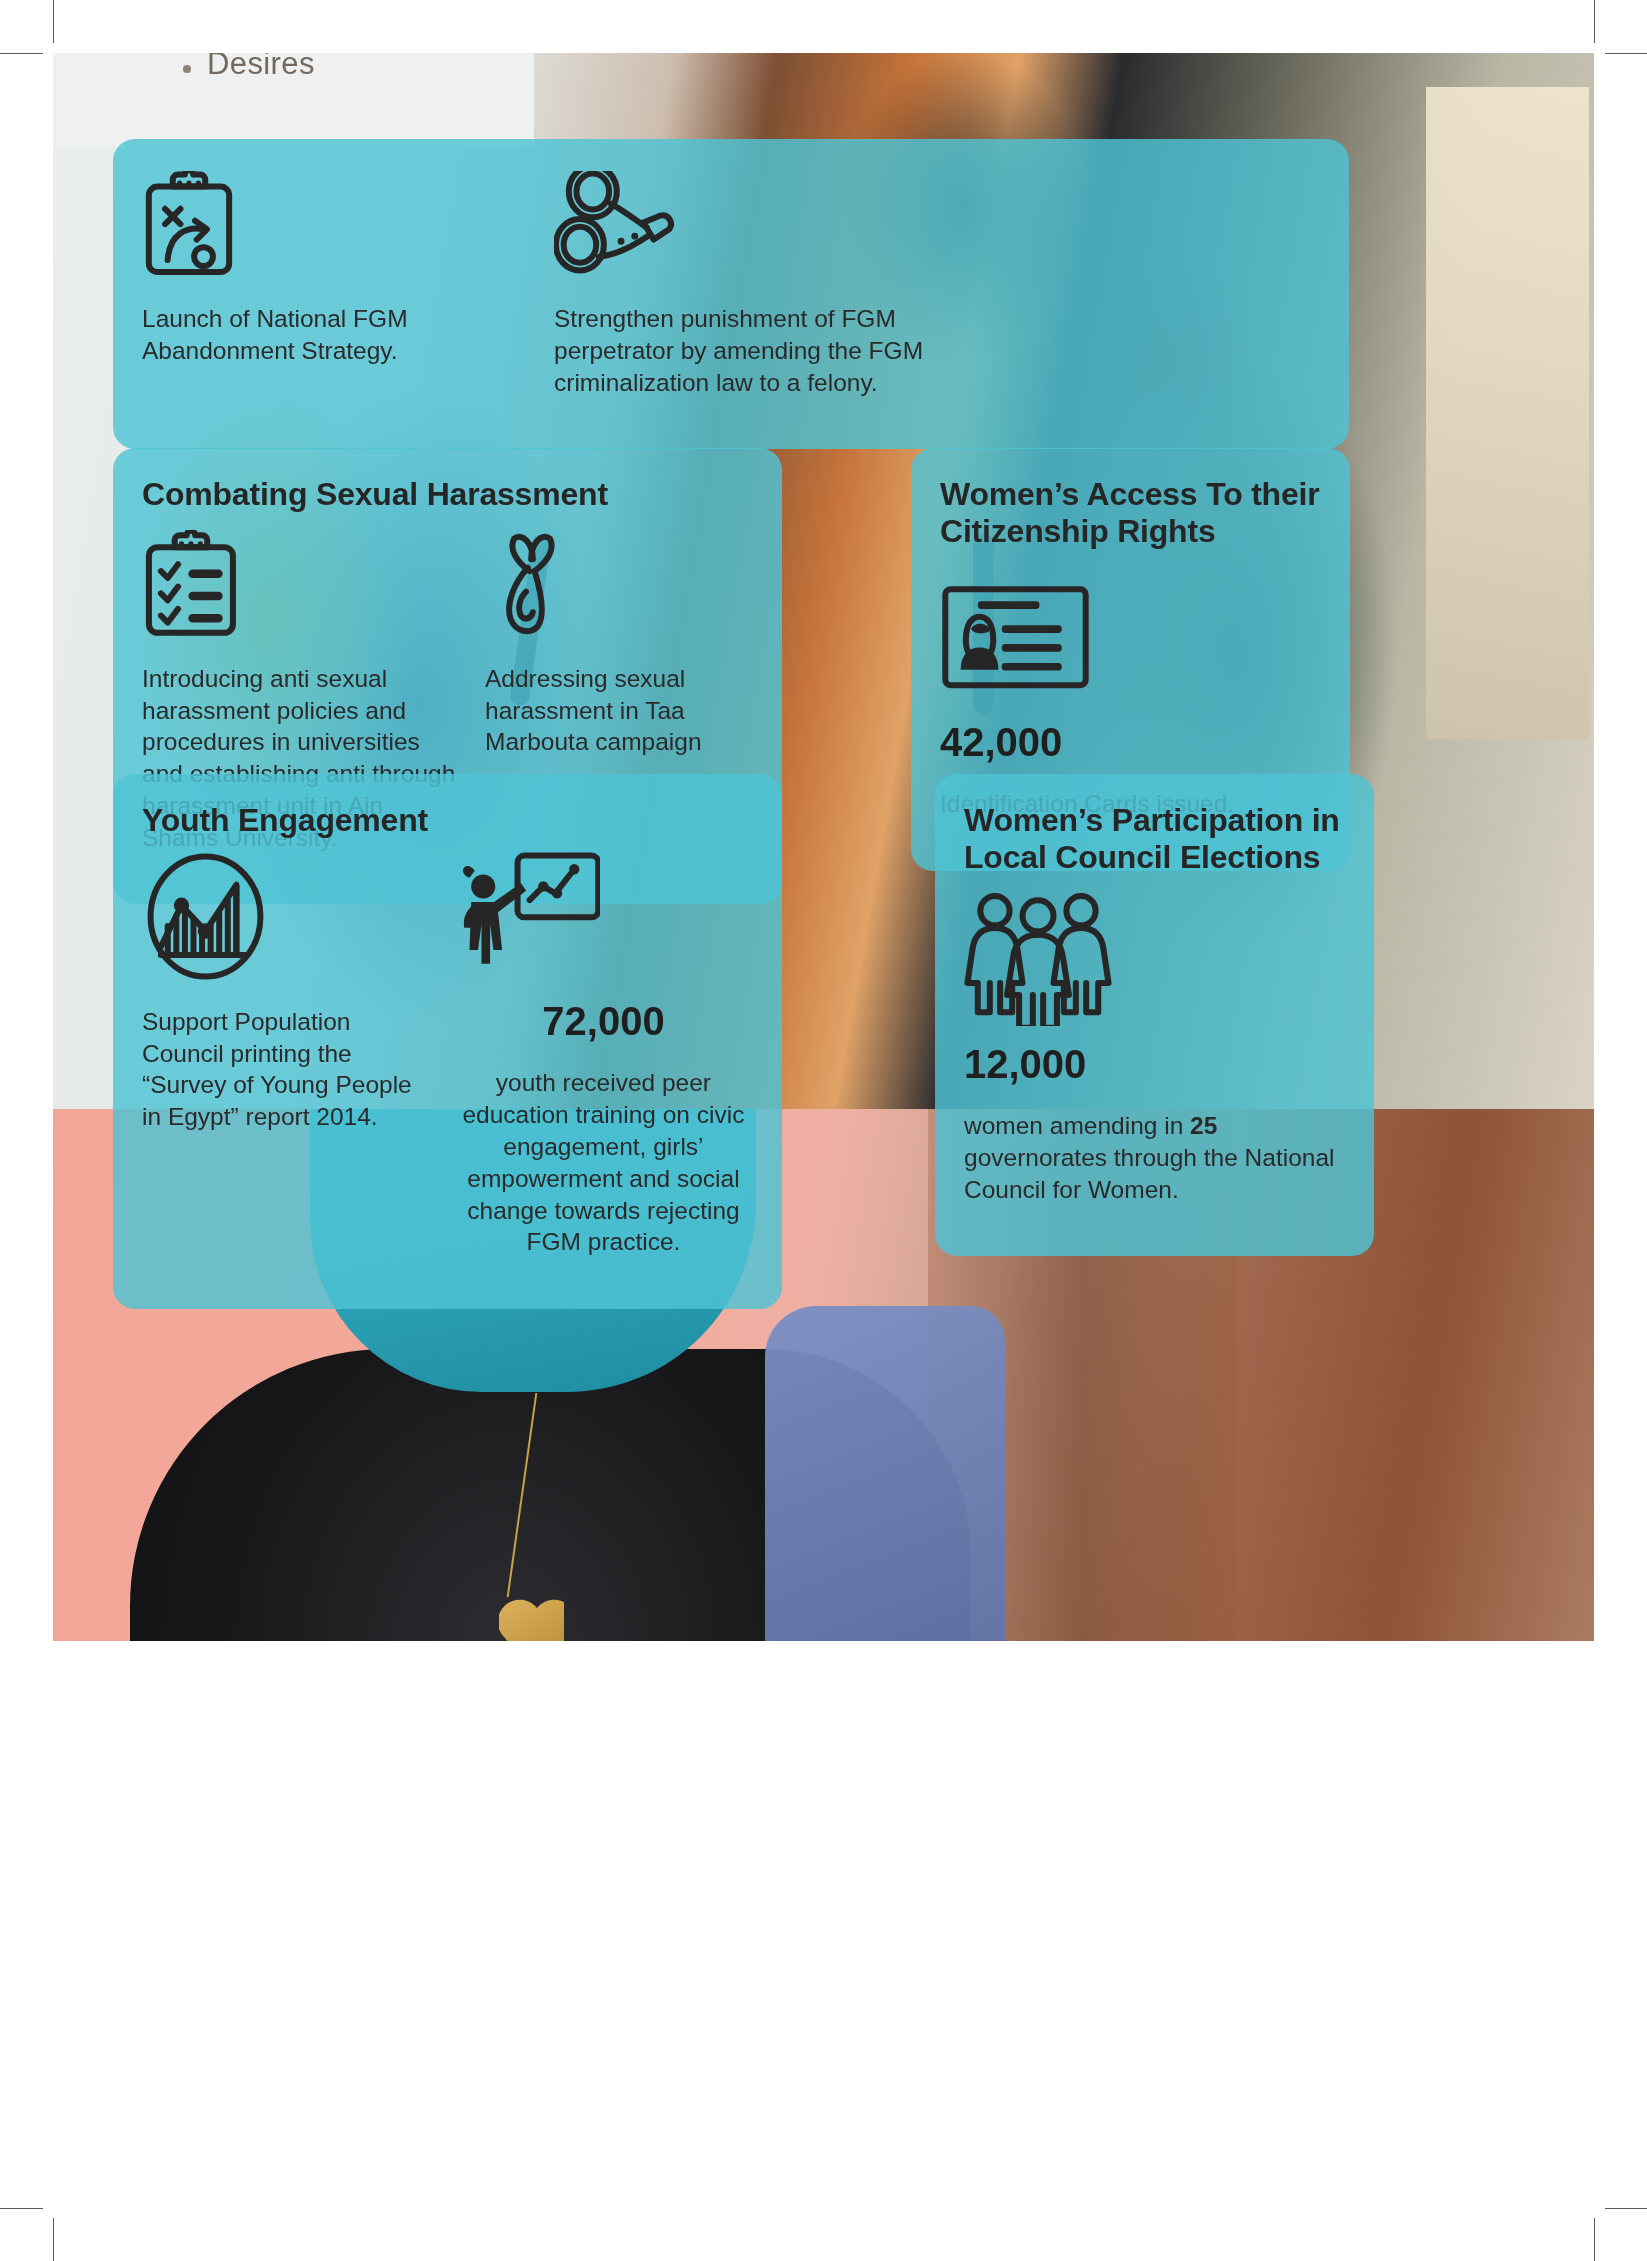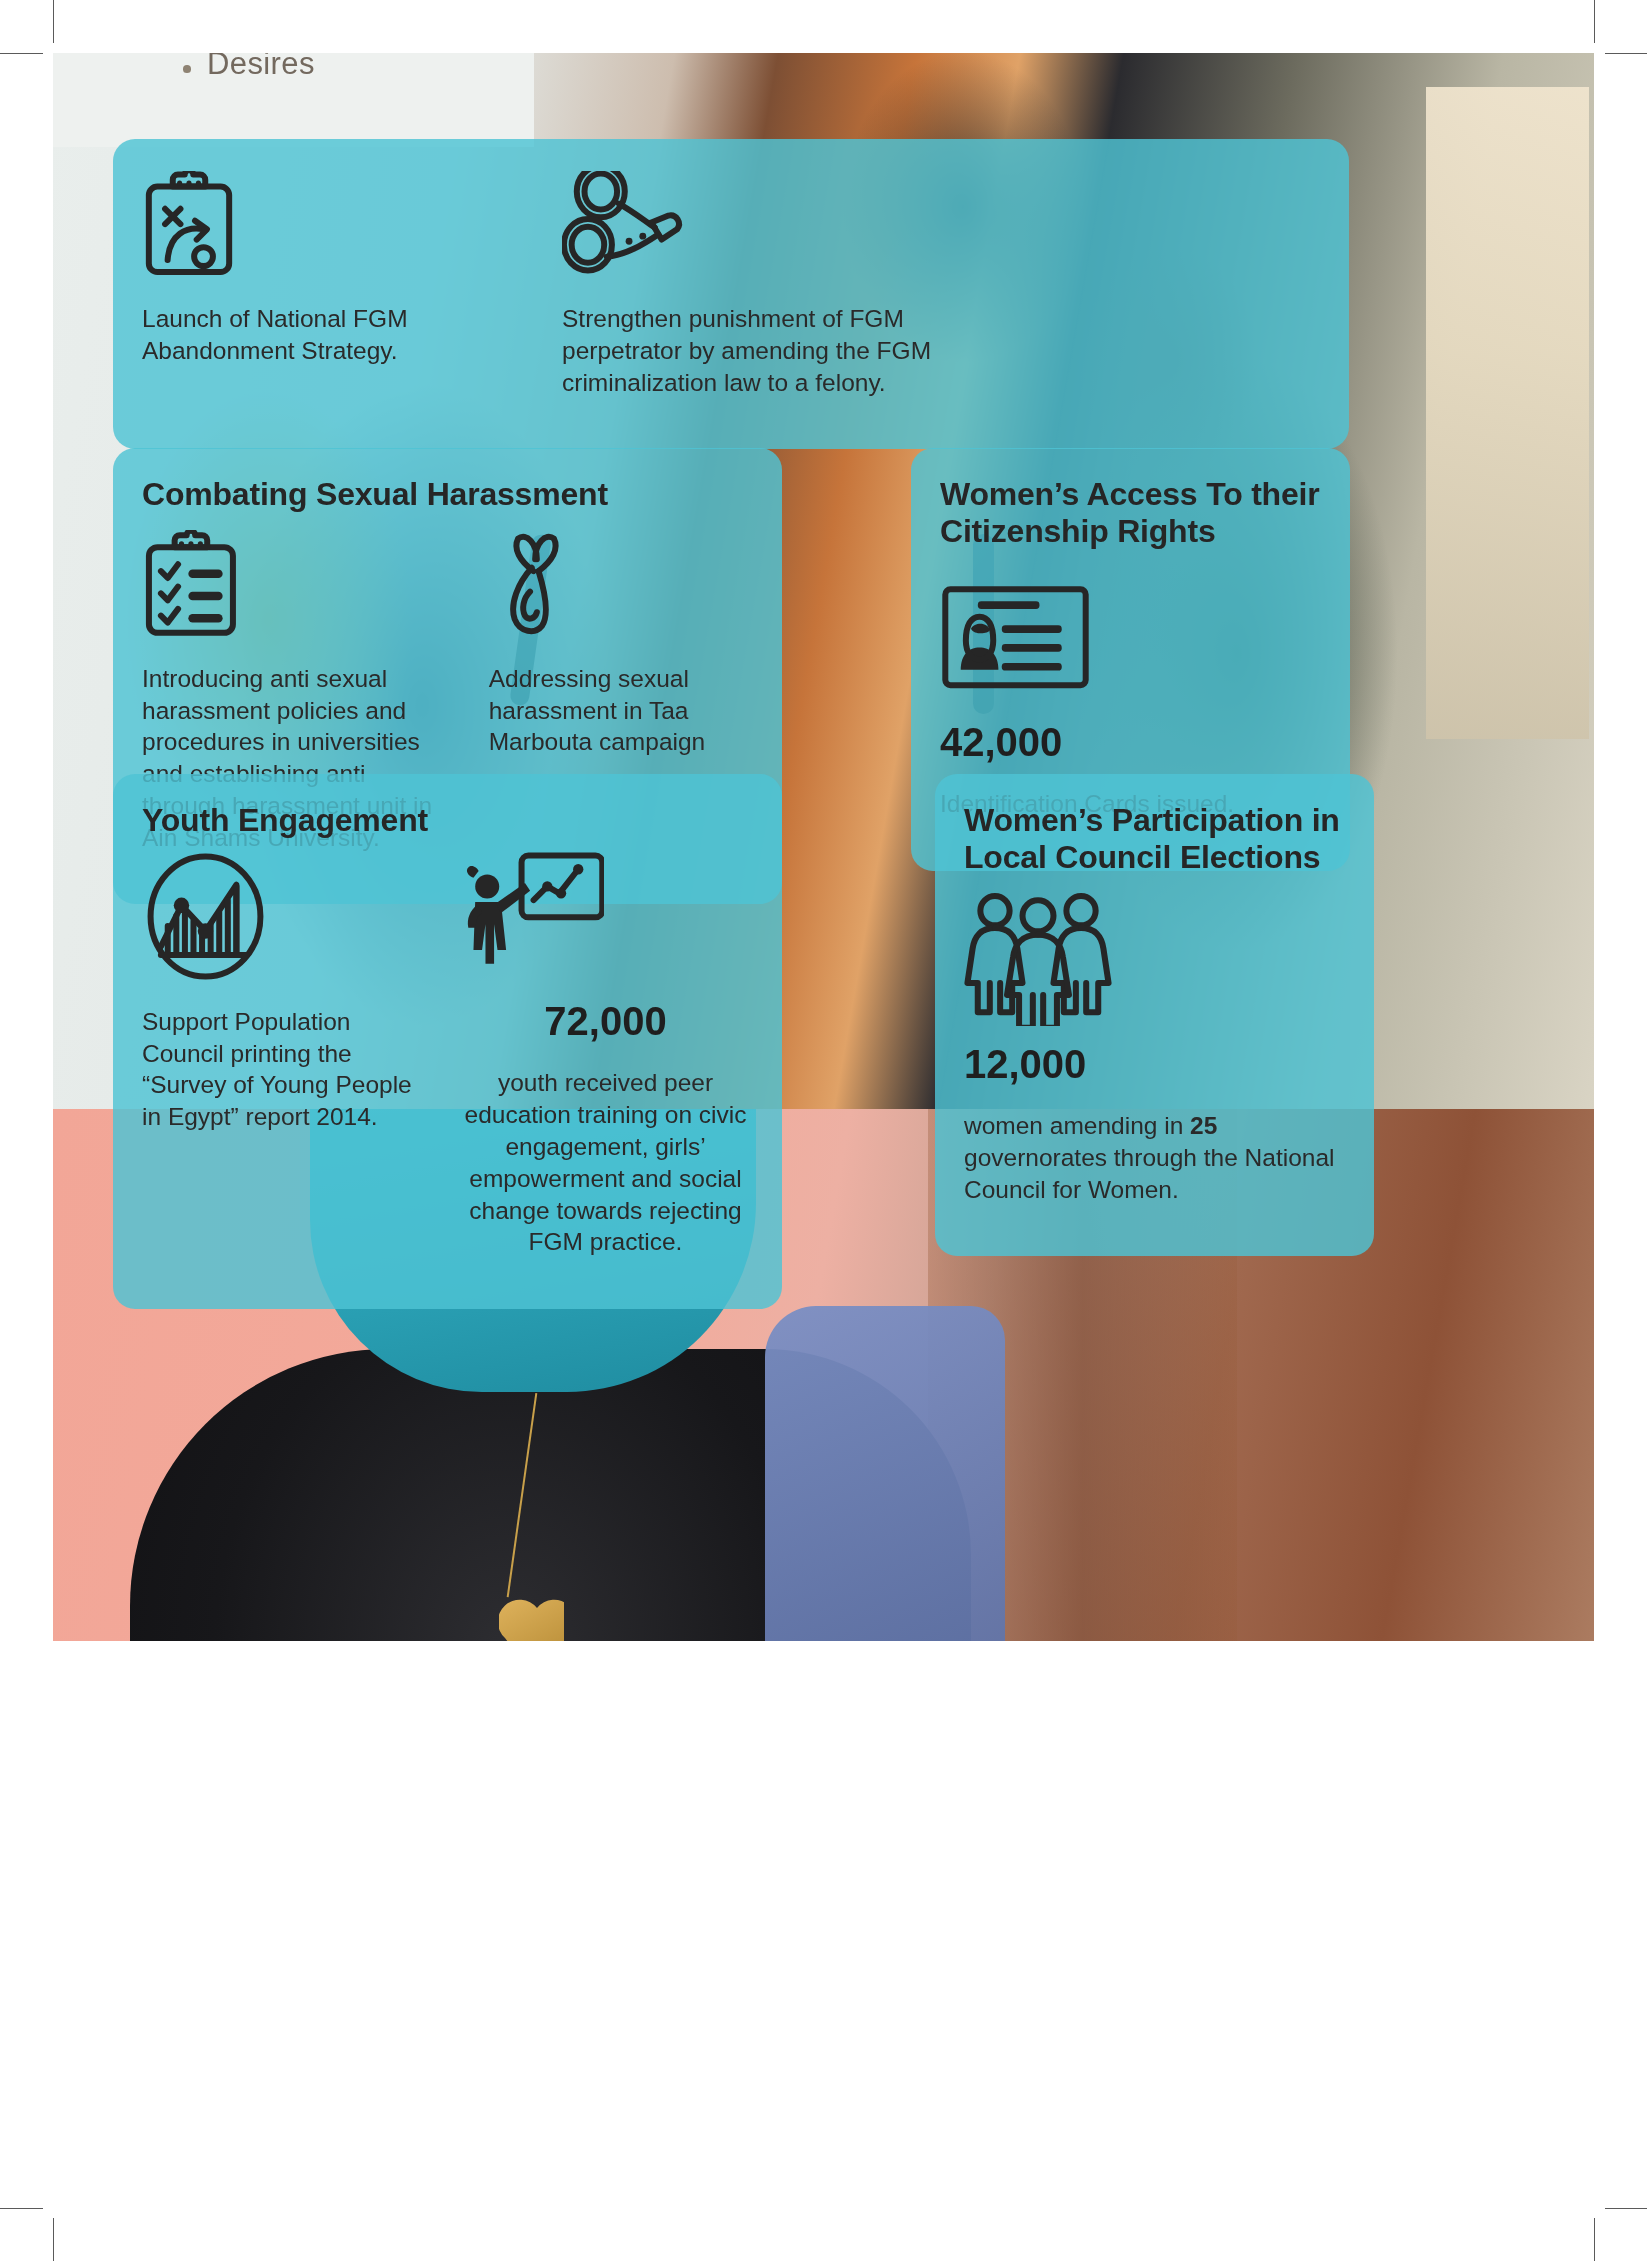--- a/index.html
+++ b/index.html
@@ -66,21 +66,21 @@
   .pb-idphoto{position:absolute;left:10.3px;top:19px;width:45px;height:57px;background:#8e7a64;border-radius:2.6px;}
   .pb-idline{position:absolute;right:8.6px;height:3.4px;background:rgba(120,100,70,.55);border-radius:1.7px;}
   .pb-tissue{position:absolute;left:802px;top:777px;width:69px;height:77px;border-radius:20.6px;
      background:#f4f1ea;transform:rotate(14deg);opacity:.92;}
 
   
   .card{position:absolute;background:rgba(78,195,212,.82);border-radius:22px;
         box-sizing:border-box;padding:27.5px 29px 26px 29px;}
   .card-title{font-weight:bold;font-size:32px;line-height:1.16;color:#262626;
       letter-spacing:-0.2px;margin:0 0 13.7px 0;}
-  .card-cols{display:flex;gap:8px;}
+  .card-cols{display:flex;gap:0;}
   .col{box-sizing:border-box;}
   .icon-wrap{height:112px;display:flex;align-items:flex-end;margin-bottom:19px;}
   .body-text{font-size:24.5px;line-height:1.30;color:#2a2a2a;}
   .bignum{font-size:40px;font-weight:bold;color:#1f1f1f;line-height:1.06;margin-bottom:1.7px;}
   .bold-in{font-weight:bold;}
 
   
   #card-fgm        {left:60px;  top:86px;  width:1236px;}
   #card-harassment {left:60px;  top:395px;  width:669px;}
   #card-citizen    {left:858px;top:395px;  width:439px;}

